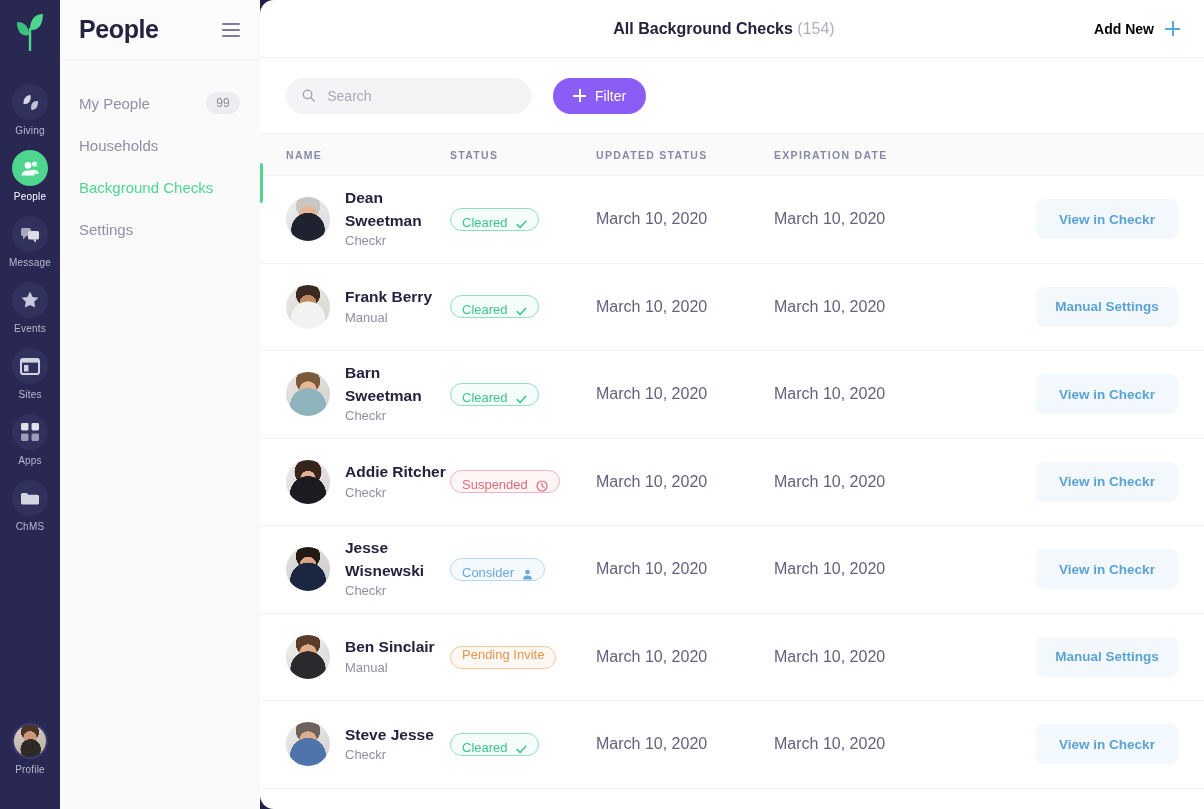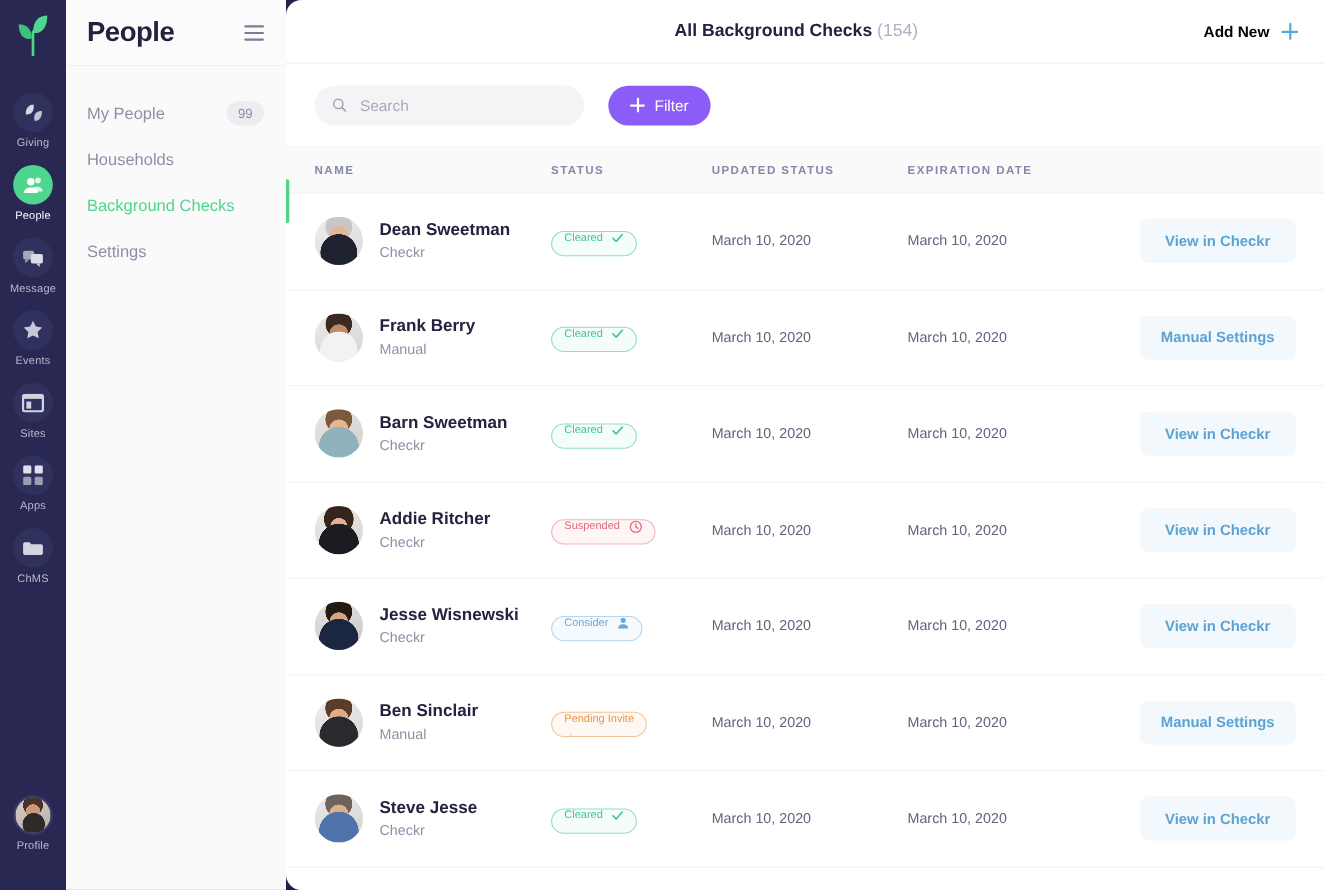--- a/index.html
+++ b/index.html
@@ -181,52 +181,52 @@
     height: 42px;
     display: flex; align-items: center;
     background: #fafafb;
     border-bottom: 1px solid #f1f1f5;
     padding-left: 26px;
   }
   .th {
     font-size: 10.5px; font-weight: bold; color: #8688a8;
     letter-spacing: 1.3px;
   }
-  .col-name   { width: 215px; }
+  .col-name   { width: 164px; }
   .col-status { width: 146px; }
   .col-upd    { width: 178px; }
   .col-exp    { width: 180px; }
   .col-act    { flex: 1 1 auto; }
 
   .row {
     display: flex; align-items: center;
     height: 87.5px;
     padding-left: 26px;
     border-bottom: 1px solid #f3f3f6;
   }
   .person { display: flex; align-items: center; gap: 15px; }
   .avatar {
     width: 44px; height: 44px; border-radius: 50%;
     flex: 0 0 44px;
   }
   .pname { font-size: 15.5px; font-weight: bold; color: #23223f; line-height: 1.45; }
   .psrc  { font-size: 13px; color: #8f8fa6; line-height: 1.45; }
 
   .badge {
-    display: inline-flex; align-items: flex-start; gap: 8px;
+    display: inline-flex; align-items: flex-end; gap: 8px;
     height: 23px; padding: 0 11px;
     border-radius: 12px; border: 1px solid;
-    font-size: 10px;
+    font-size: 13px;
   }
   .badge.cleared   { color: #3fc68a; border-color: #8fe0bd; background: #f4fdf9; }
   .badge.suspended { color: #e06c7e; border-color: #f0b3bd; background: #fdf5f6; }
   .badge.consider  { color: #6aa8d8; border-color: #b3d7ef; background: #f4fafd; }
   .badge.pending   { color: #e8964d; border-color: #f3c496; background: #fdf8f3; flex-direction: column; }
 
-  .datecell { font-size: 13px; color: #62627e; }
+  .datecell { font-size: 16px; color: #62627e; }
 
   .actbtn {
     min-width: 142px; height: 40px;
     border-radius: 8px; border: none;
     background: #f2f8fc; color: #5ba3d4;
     font-family: inherit; font-size: 13.5px; font-weight: bold;
     cursor: pointer;
     padding: 0 14px;
   }
   .actwrap { display: flex; justify-content: flex-end; padding-right: 26px; }

